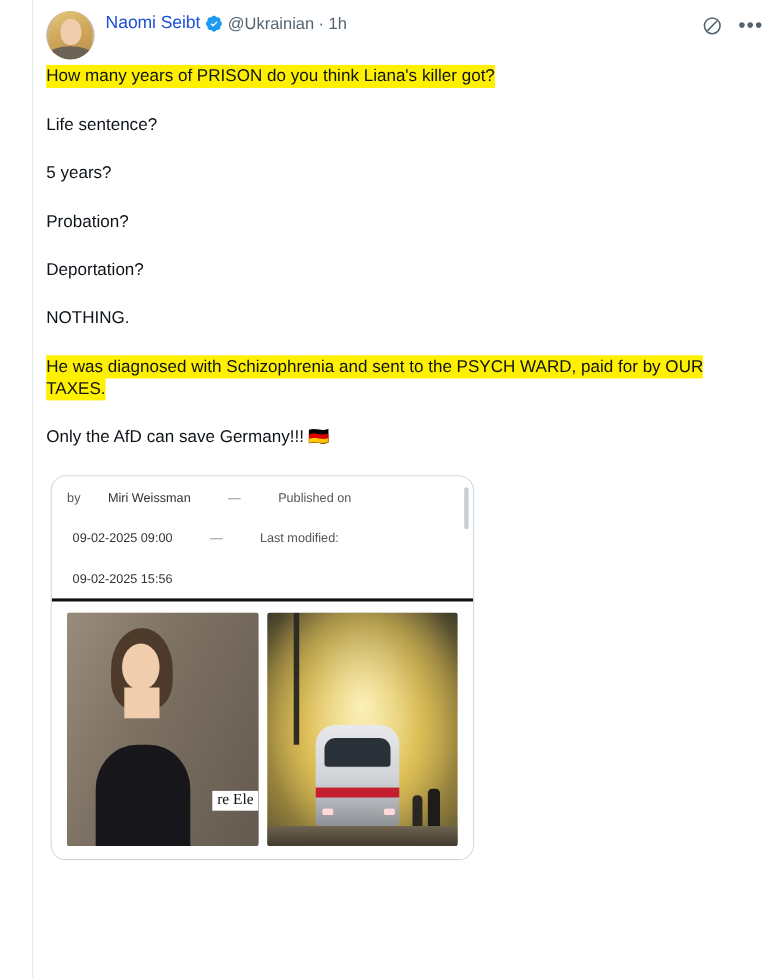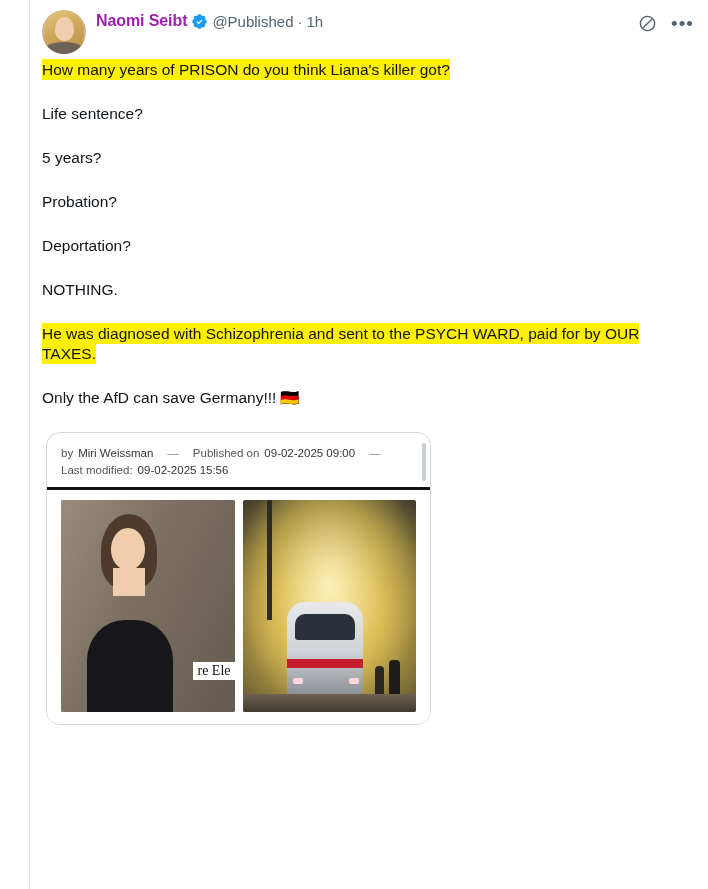--- a/index.html
+++ b/index.html
@@ -74,23 +74,23 @@
   .header-text {
     flex: 1 1 auto;
     min-width: 0;
     padding-top: 2px;
     display: flex;
     align-items: center;
     flex-wrap: wrap;
     gap: 4px;
   }
   .display-name {
-    font-weight: bold;
+    font-weight: normal;
     font-size: 16px;
-    color: #a21caf;
+    color: #1d4ed8;
     letter-spacing: -0.1px;
   }
   .verified {
     width: 17px;
     height: 17px;
     display: inline-block;
     flex: 0 0 17px;
   }
   .handle, .dot-sep, .timestamp {
     color: #536471;
@@ -174,20 +174,21 @@
     margin: 0 0 14px 0;
   }
   .byline {
     display: flex;
     flex-wrap: wrap;
     align-items: baseline;
     font-size: 11.5px;
     color: #555;
     line-height: 17px;
     padding-bottom: 8px;
+    gap: 20px;
   }
   .byline .seg { white-space: nowrap; }
   .byline .strongseg { font-weight: normal; color: #333; }
   .byline .dash { margin: 0 14px; color: #888; }
   .card-rule {
     border: 0;
     border-top: 3px solid #111;
     margin: 0 0 0 0;
   }
   .card-images {
@@ -337,21 +338,21 @@
       </div>
 
       <div class="header-text">
         <span class="display-name">Naomi Seibt</span>
         <span class="verified">
           <svg viewBox="0 0 24 24" width="17" height="17" aria-hidden="true">
             <path fill="#1d9bf0" d="M22.25 12c0-1.43-.88-2.67-2.19-3.34.46-1.39.2-2.9-.81-3.91s-2.52-1.27-3.91-.81C14.67 2.63 13.43 1.75 12 1.75s-2.67.88-3.34 2.19c-1.39-.46-2.9-.2-3.91.81s-1.27 2.52-.81 3.91C2.63 9.33 1.75 10.57 1.75 12s.88 2.67 2.19 3.34c-.46 1.39-.2 2.9.81 3.91s2.52 1.27 3.91.81c.67 1.31 1.91 2.19 3.34 2.19s2.67-.88 3.34-2.19c1.39.46 2.9.2 3.91-.81s1.27-2.52.81-3.91c1.31-.67 2.19-1.91 2.19-3.34z"></path>
             <path fill="#fff" d="M10.86 15.93l-3.2-3.2 1.27-1.27 1.93 1.93 4.35-4.35 1.27 1.27-5.62 5.62z"></path>
           </svg>
         </span>
-        <span class="handle">@Published</span>
+        <span class="handle">@Ukrainian</span>
         <span class="dot-sep">·</span>
         <span class="timestamp">1h</span>
       </div>
 
       <div class="header-actions">
         <span class="icon-btn">
           <svg viewBox="0 0 24 24" width="19" height="19" aria-hidden="true">
             <circle cx="12" cy="12" r="9" fill="none" stroke="#536471" stroke-width="1.8"></circle>
             <line x1="6.5" y1="17.5" x2="17.5" y2="6.5" stroke="#536471" stroke-width="1.8"></line>
           </svg>

